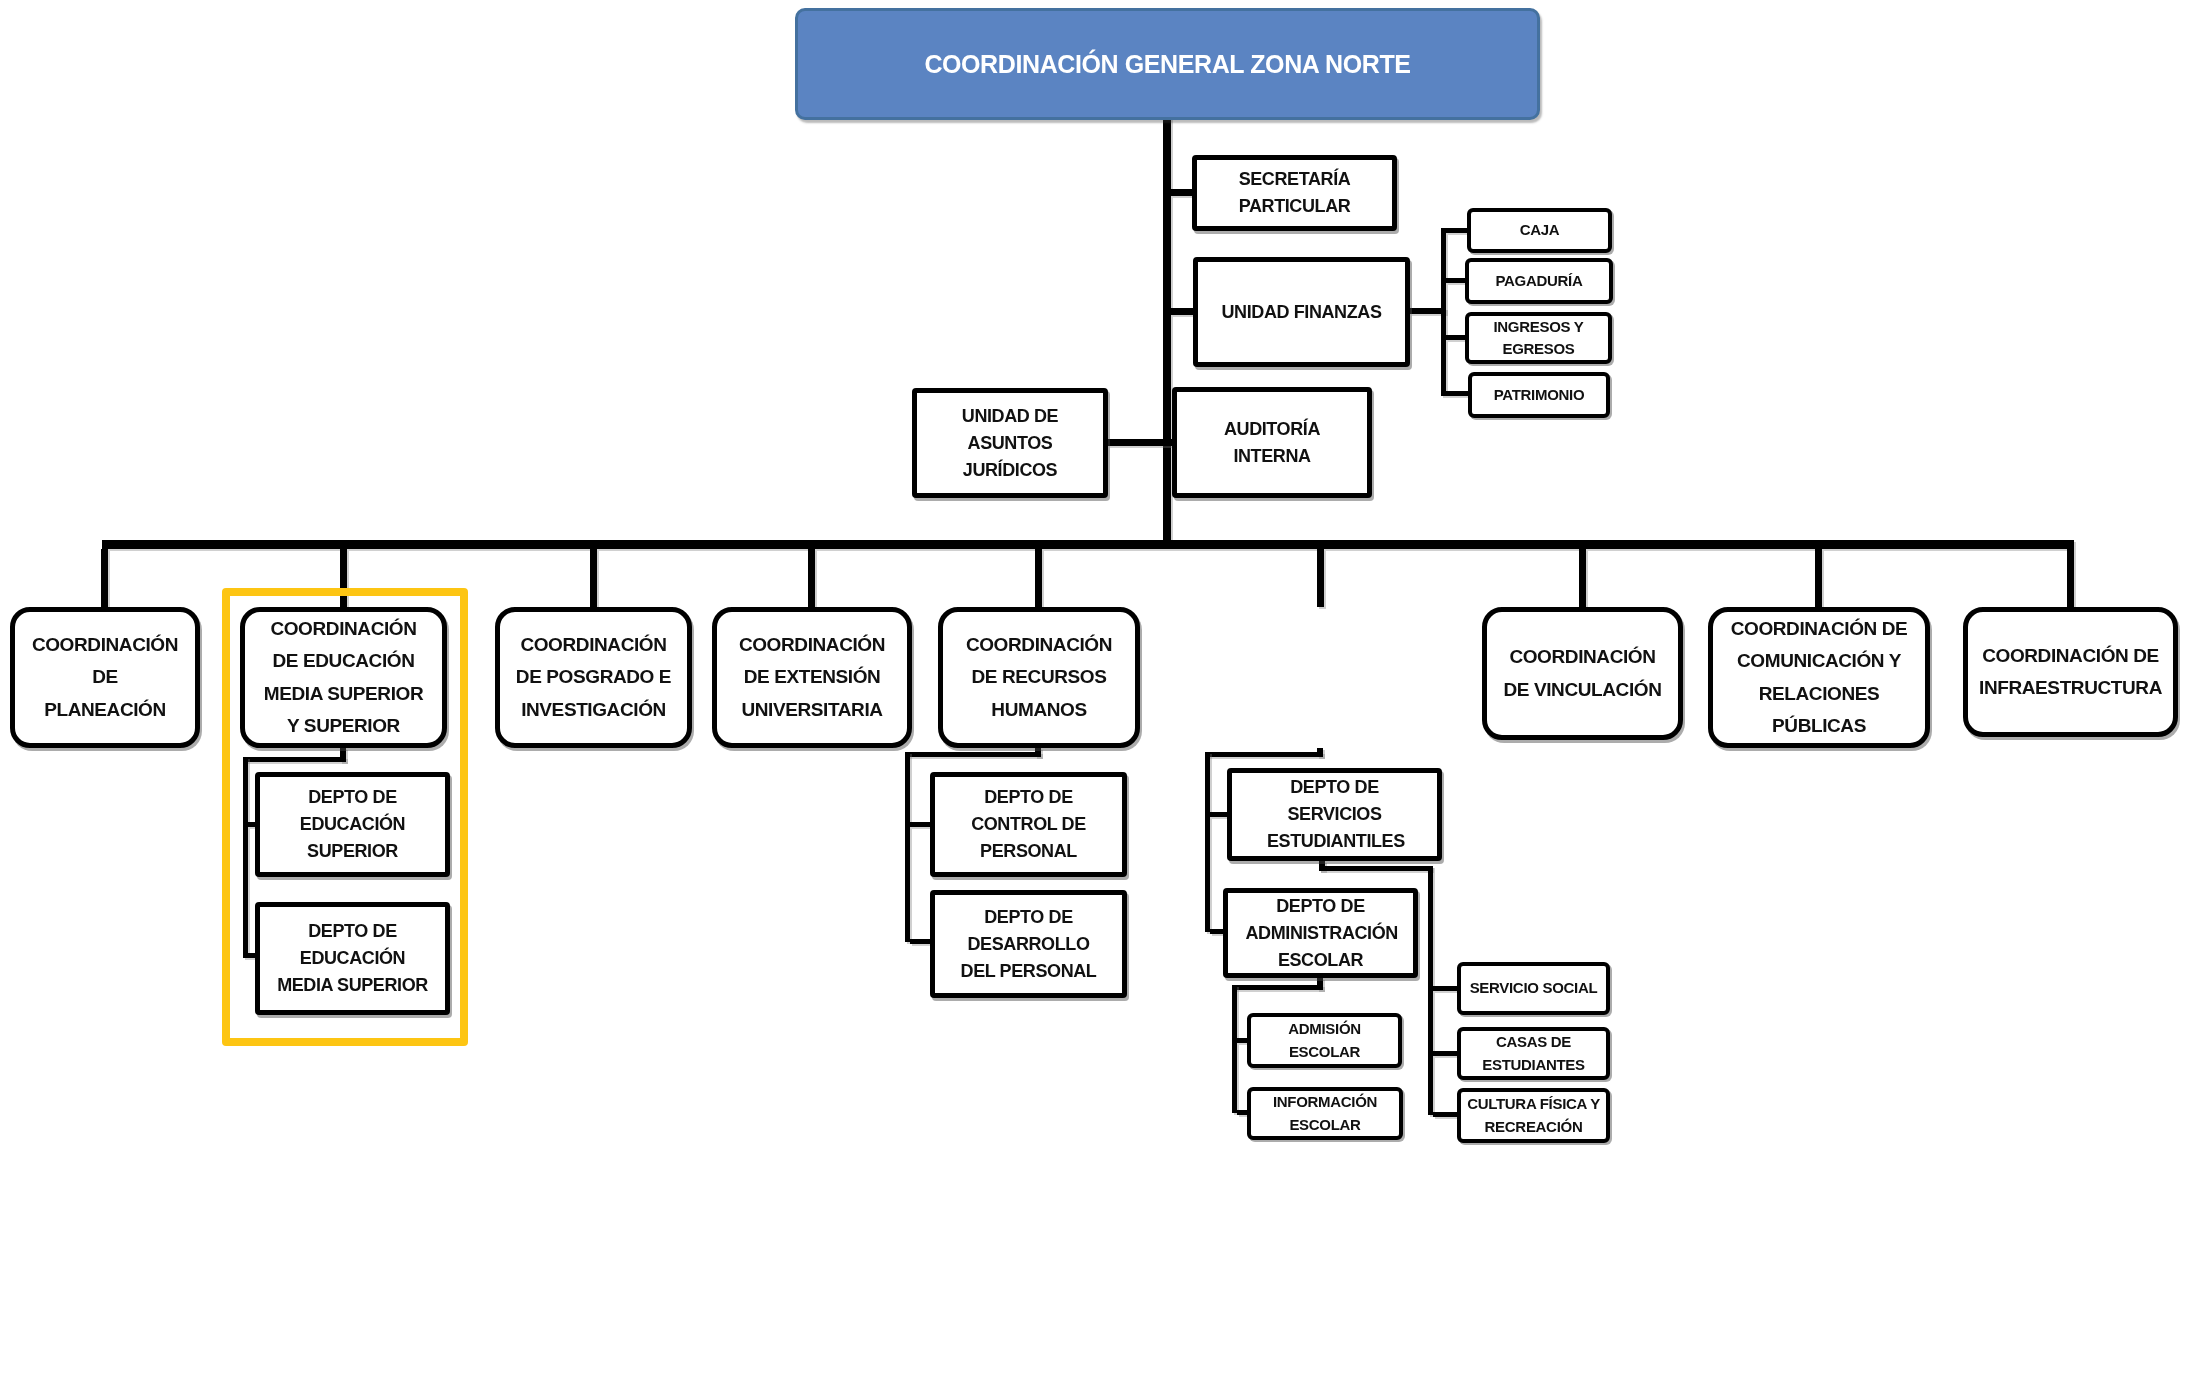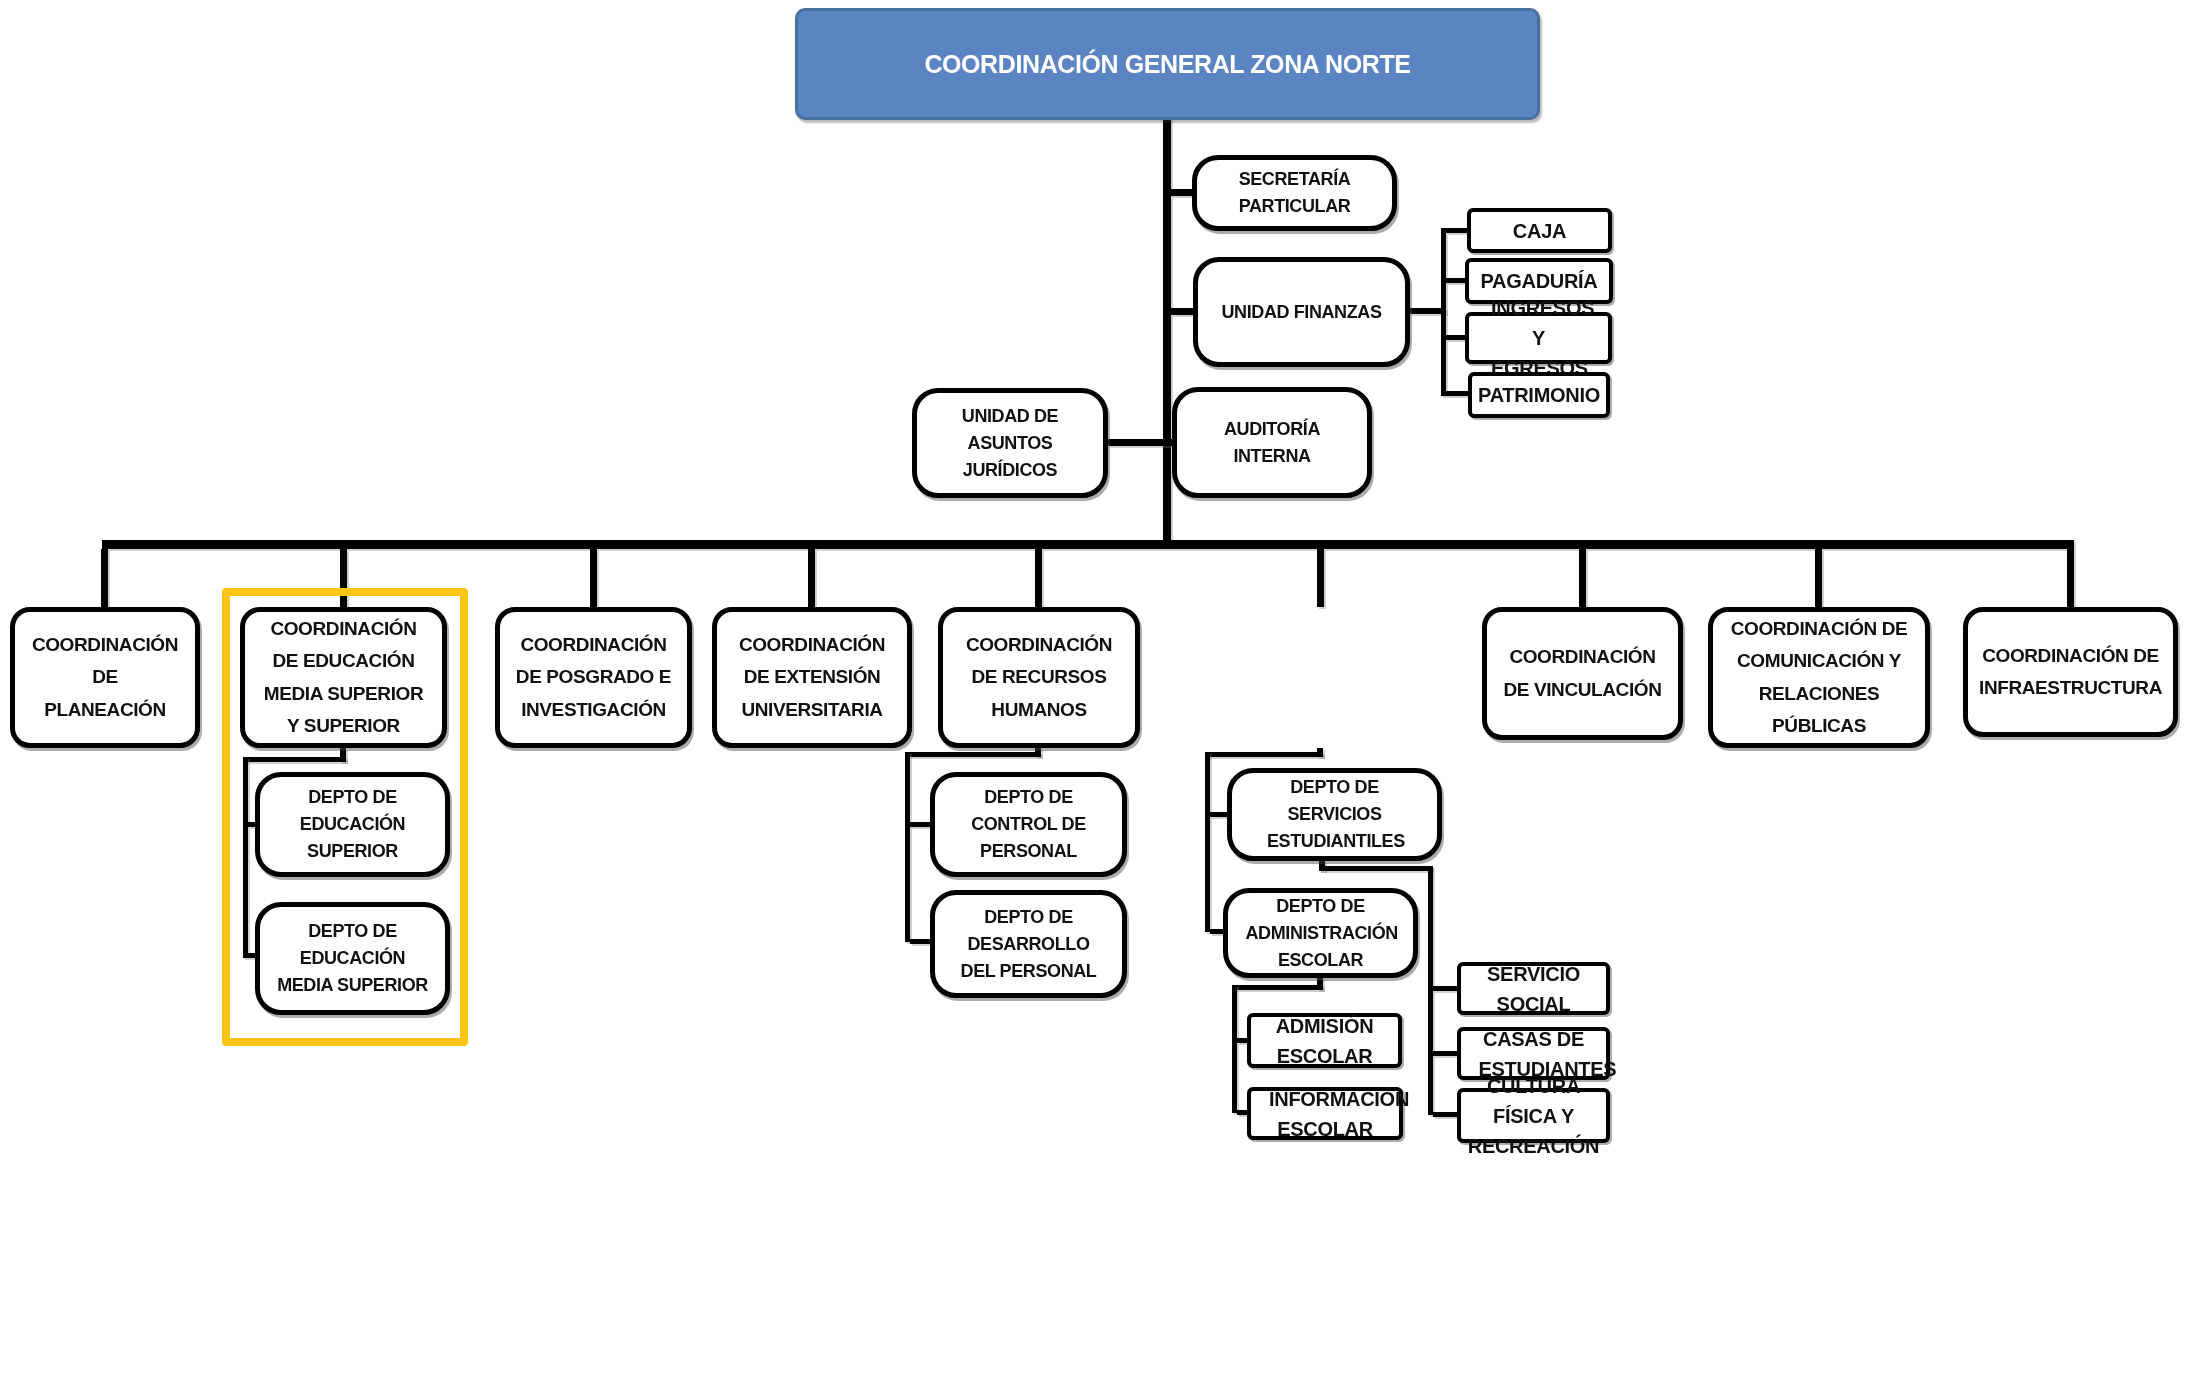--- a/index.html
+++ b/index.html
@@ -6,22 +6,22 @@
   #canvas{position:relative;width:2190px;height:1398px;background:#ffffff;overflow:hidden;
           font-family:Liberation Sans, sans-serif;}
   .node{position:absolute;display:flex;align-items:center;justify-content:center;
         text-align:center;background:#ffffff;border:5px solid #000000;color:#111111;
         font-weight:bold;letter-spacing:-0.4px;box-shadow:2px 3px 0 rgba(70,70,70,0.45);
         box-sizing:border-box;z-index:3;}
   .node .lbl{display:block;}
   .node--root{background:#5b84c2;border:3px solid #44719f;border-radius:10px;
         color:#ffffff;font-size:25px;box-shadow:2px 3px 2px rgba(60,60,60,0.35);}
   .node--main{border-radius:20px;font-size:19px;line-height:1.7;padding:0 6px;}
-  .node--mid{border-radius:26px;font-size:18px;line-height:1.5;padding:0 6px;}
-  .node--small{border-radius:6px;border-width:4px;font-size:20px;line-height:1.5;
+  .node--mid{border-radius:4px;font-size:18px;line-height:1.5;padding:0 6px;}
+  .node--small{border-radius:6px;border-width:4px;font-size:15px;line-height:1.5;
         padding:0 2px;letter-spacing:-0.3px;box-shadow:2px 2px 0 rgba(70,70,70,0.45);}
   .line{position:absolute;background:#000000;z-index:1;box-shadow:2px 2px 0 rgba(120,120,120,0.35);}
   .hl{position:absolute;border:8px solid #fdc513;background:transparent;z-index:2;box-sizing:border-box;}
 
   
   .n-root{left:795px;top:8px;width:745px;height:112px}
   .n-sec{left:1192px;top:155px;width:205px;height:76px}
   .n-fin{left:1193px;top:257px;width:217px;height:110px}
   .n-caja{left:1467px;top:208px;width:145px;height:45px}
   .n-pag{left:1465px;top:258px;width:148px;height:46px}

